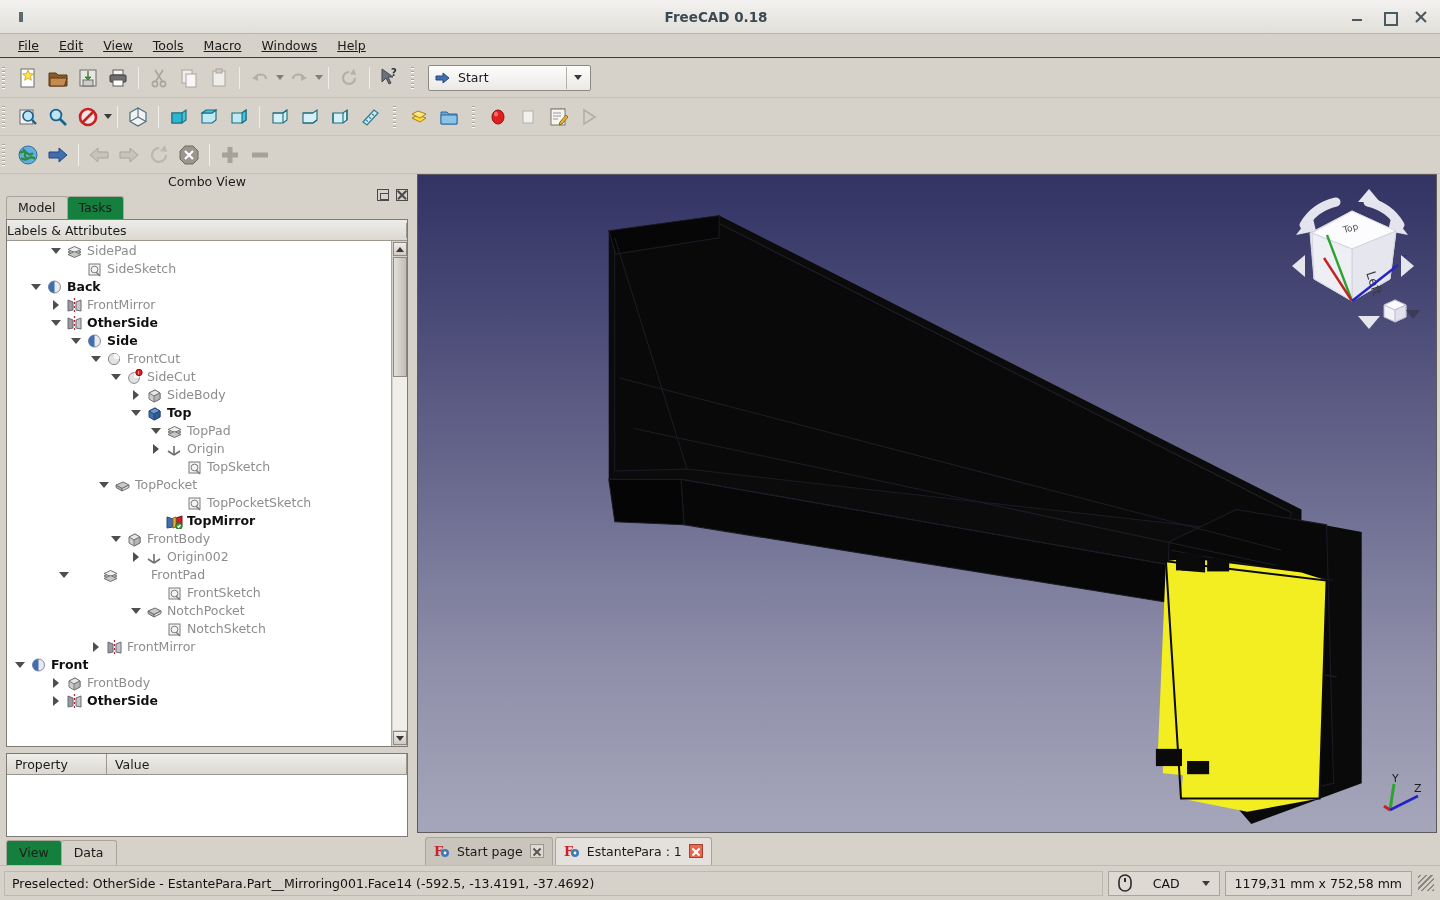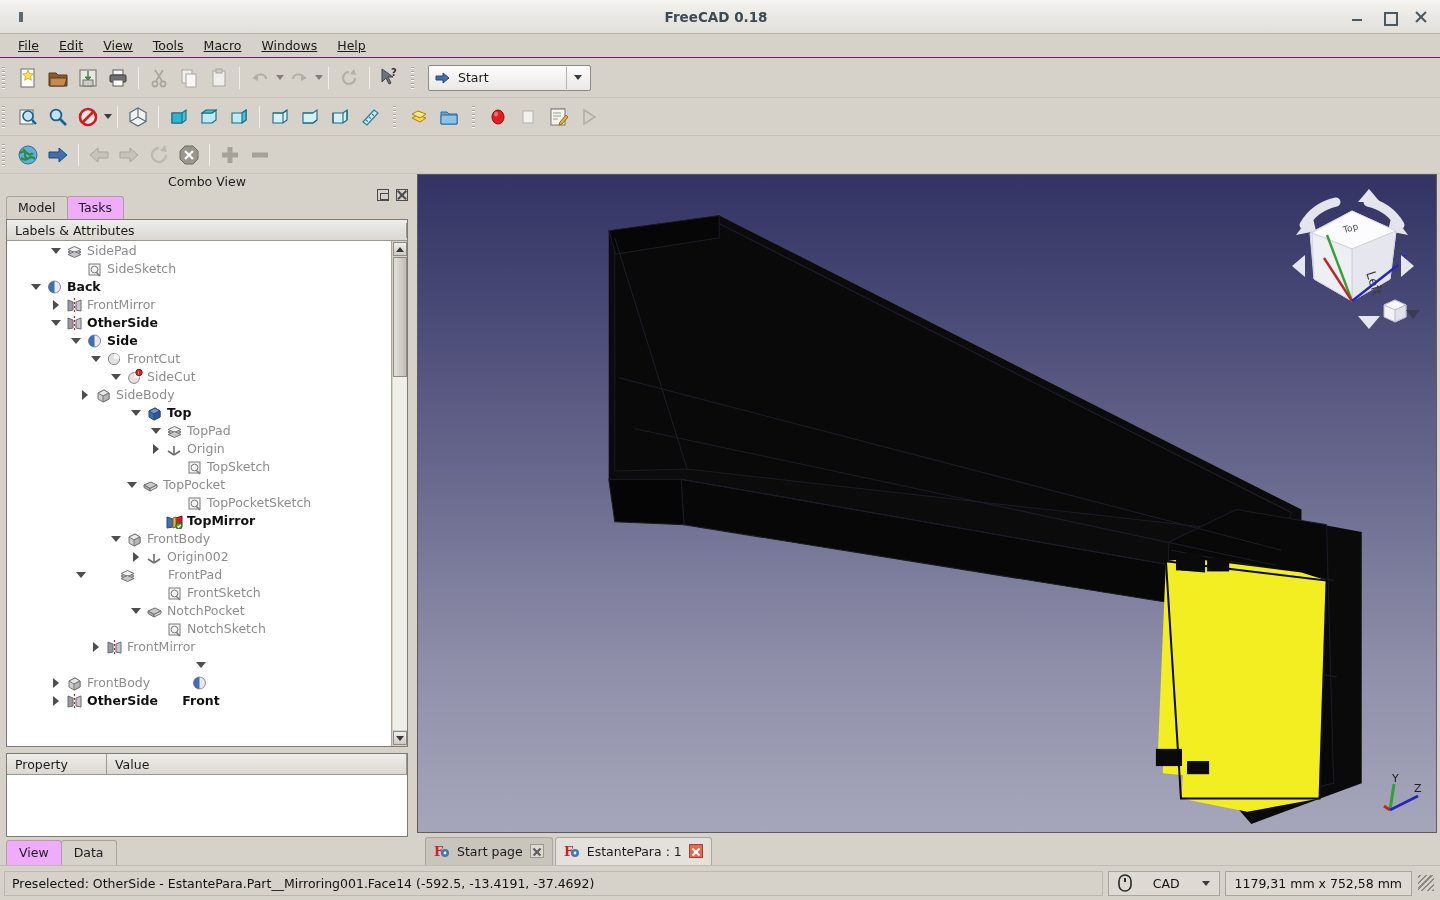--- a/index.html
+++ b/index.html
@@ -93,36 +93,36 @@
   }
   .dock-title .dtbtns { margin-left:auto; display:flex; gap:7px; }
   .dockbtn { width:12px;height:12px;border:1px solid #4b4b4b; position:relative; cursor:default; background:#d6d2ca;}
   .dockbtn.float::after{content:"";position:absolute;left:2px;top:3px;width:7px;height:5px;border:1px solid #4b4b4b;}
   .dockbtn.close::before,.dockbtn.close::after{content:"";position:absolute;left:-1px;top:4px;width:12px;height:1.5px;background:#4b4b4b;}
   .dockbtn.close::before{transform:rotate(45deg);} .dockbtn.close::after{transform:rotate(-45deg);}
 
   .tabs-row { display:flex; align-items:flex-end; height:24px; padding-left:6px; }
   .tabx {
     padding: 3px 11px 4px 11px; font-size:12.5px; color:#1b1b1b; cursor:default;
-    border:1px solid #a9a59d; border-bottom:none; background:#f0abfc;
+    border:1px solid #a9a59d; border-bottom:none; background:#15803d;
     border-top-left-radius:3px; border-top-right-radius:3px; margin-right:-1px;
   }
   .tabx.active { background:#d6d2ca; border-color:#a9a59d; position:relative; z-index:2;}
 
   .tree-wrap {
     margin: 0 6px; flex: 1 1 auto; min-height:0;
     background:#fff; border:1px solid #7f7b74; display:flex; flex-direction:column;
   }
   .tree-header {
     height:21px; flex:0 0 21px; display:flex; align-items:center;
     background: linear-gradient(180deg,#ededea,#dcd8d1);
     border-bottom:1px solid #9b978f;
   }
   .tree-header .col1 {
-    flex:1 1 auto; padding-left:8px; font-size:12.5px; color:#1b1b1b;
+    flex:1 1 auto; font-size:12.5px; color:#1b1b1b;
     border-right:1px solid #9b978f;
   }
   .tree-body { flex:1 1 auto; position:relative; display:flex; min-height:0; }
   .tree-scroll { flex:1 1 auto; overflow:hidden; position:relative; }
   .tree-list { padding-top:1px; }
   .trow {
     height:18px; display:flex; align-items:center; white-space:nowrap; cursor:default;
     font-size:12.5px; line-height:18px;
   }
   .texp { width:18px; display:flex; align-items:center; justify-content:center; flex:0 0 18px; }
@@ -606,21 +606,21 @@
                   <span class="ticon">
                     <svg width="17" height="16" viewBox="0 0 17 16">
                       <circle cx="8" cy="9" r="5.4" fill="#e2e2e2" stroke="#8a8a8a"></circle>
                       <path d="M8 3.6 A5.4 5.4 0 0 1 13.4 9 L8 9 Z" fill="#f6f6f6"></path>
                       <circle cx="13" cy="3.5" r="3.2" fill="#dd1f1f" stroke="#8b1010"></circle>
                       <text x="11.6" y="5.6" font-size="5" fill="#fff" font-family="DejaVu Sans">!</text>
                     </svg>
                   </span>
                   <span class="tlabel">SideCut</span>
                 </div>
-                <div class="trow" style="padding-left: 69px;">
+                <div class="trow" style="padding-left: 120px;">
                   <span class="texp">
                     <span class="r"></span>
                   </span>
                   <span class="ticon">
                     <svg width="17" height="16" viewBox="0 0 17 16">
                       <polygon points="3,6 9,3 14,6 14,12 8,15 3,12" fill="#cfcfcf" stroke="#777"></polygon>
                       <polygon points="3,6 9,3 14,6 8,9" fill="#e8e8e8" stroke="#777"></polygon>
                       <polygon points="8,9 14,6 14,12 8,15" fill="#b6b6b6" stroke="#777"></polygon>
                     </svg>
                   </span>
@@ -669,21 +669,21 @@
                   <span class="texp"></span>
                   <span class="ticon">
                     <svg width="17" height="16" viewBox="0 0 17 16">
                       <rect x="3" y="3" width="11" height="11" fill="#f3f3f3" stroke="#7b7b7b"></rect>
                       <circle cx="8.5" cy="8.5" r="3.4" fill="none" stroke="#7b7b7b"></circle>
                       <path d="M10 11 L14 15" stroke="#7b7b7b" stroke-width="1.4"></path>
                     </svg>
                   </span>
                   <span class="tlabel">TopSketch</span>
                 </div>
-                <div class="trow" style="padding-left: 116px;">
+                <div class="trow" style="padding-left: 88px;">
                   <span class="texp">
                     <span class="v"></span>
                   </span>
                   <span class="ticon">
                     <svg width="17" height="16" viewBox="0 0 17 16">
                       <polygon points="2,8 9,5 15,8 8,11.5" fill="#c9c9c9" stroke="#6f6f6f"></polygon>
                       <polygon points="2,8 8,11.5 8,14 2,10.5" fill="#b0b0b0" stroke="#6f6f6f"></polygon>
                       <polygon points="8,11.5 15,8 15,10.5 8,14" fill="#dcdcdc" stroke="#6f6f6f"></polygon>
                     </svg>
                   </span>
@@ -732,21 +732,21 @@
                   </span>
                   <span class="ticon">
                     <svg width="17" height="16" viewBox="0 0 17 16">
                       <path d="M8 14 L8 5" stroke="#6d6d6d" stroke-width="1.6"></path>
                       <path d="M8 14 L2 10" stroke="#6d6d6d" stroke-width="1.6"></path>
                       <path d="M8 14 L14 10" stroke="#6d6d6d" stroke-width="1.6"></path>
                     </svg>
                   </span>
                   <span class="tlabel">Origin002</span>
                 </div>
-                <div class="trow" style="padding-left: 65px; gap: 28px;">
+                <div class="trow" style="padding-left: 48px; gap: 28px;">
                   <span class="texp">
                     <span class="v"></span>
                   </span>
                   <span class="ticon">
                     <svg width="17" height="16" viewBox="0 0 17 16">
                       <polygon points="2,9 8.5,6 15,9 8.5,12" fill="#d9d9d9" stroke="#6f6f6f"></polygon>
                       <polygon points="2,6.5 8.5,3.5 15,6.5 8.5,9.5" fill="#efefef" stroke="#6f6f6f"></polygon>
                       <polygon points="2,11.5 8.5,8.5 15,11.5 8.5,14.5" fill="#c7c7c7" stroke="#6f6f6f"></polygon>
                     </svg>
                   </span>
@@ -793,21 +793,21 @@
                   </span>
                   <span class="ticon">
                     <svg width="17" height="16" viewBox="0 0 17 16">
                       <polygon points="2,3 7,5 7,13 2,14" fill="#9a9aa2" stroke="#6a6a72"></polygon>
                       <polygon points="15,3 10,5 10,13 15,14" fill="#c5c5cd" stroke="#6a6a72"></polygon>
                       <path d="M8.5 1 v14" stroke="#c02424" stroke-width="1.3" stroke-dasharray="2 2"></path>
                     </svg>
                   </span>
                   <span class="tlabel">FrontMirror</span>
                 </div>
-                <div class="trow vis" style="padding-left: 4px; flex-direction: column;">
+                <div class="trow vis" style="padding-left: 4px;">
                   <span class="texp">
                     <span class="v"></span>
                   </span>
                   <span class="ticon">
                     <svg width="17" height="16" viewBox="0 0 17 16">
                       <circle cx="8.5" cy="8" r="6" fill="#e9e9ef" stroke="#8b8b9a"></circle>
                       <path d="M8.5 2 A6 6 0 0 0 8.5 14 Z" fill="#3f6fb0"></path>
                     </svg>
                   </span>
                   <span class="tlabel">Front</span>

